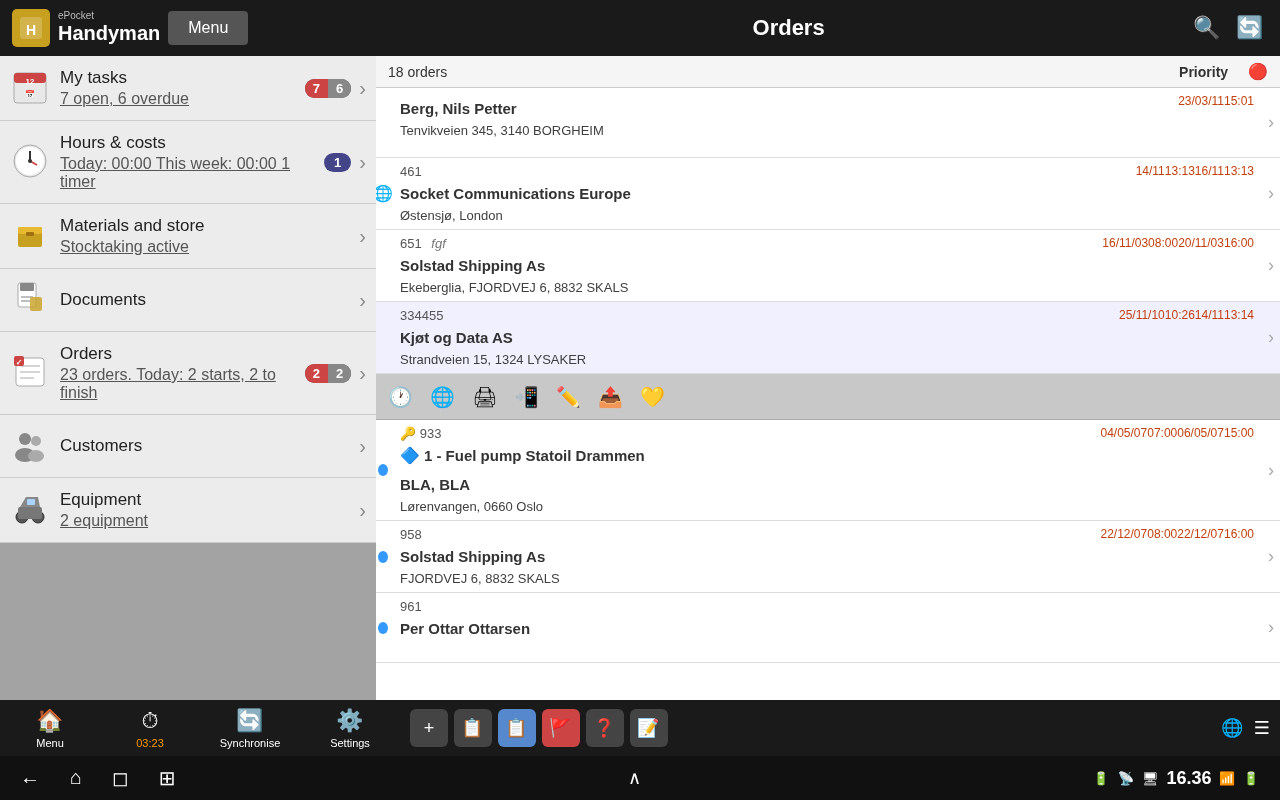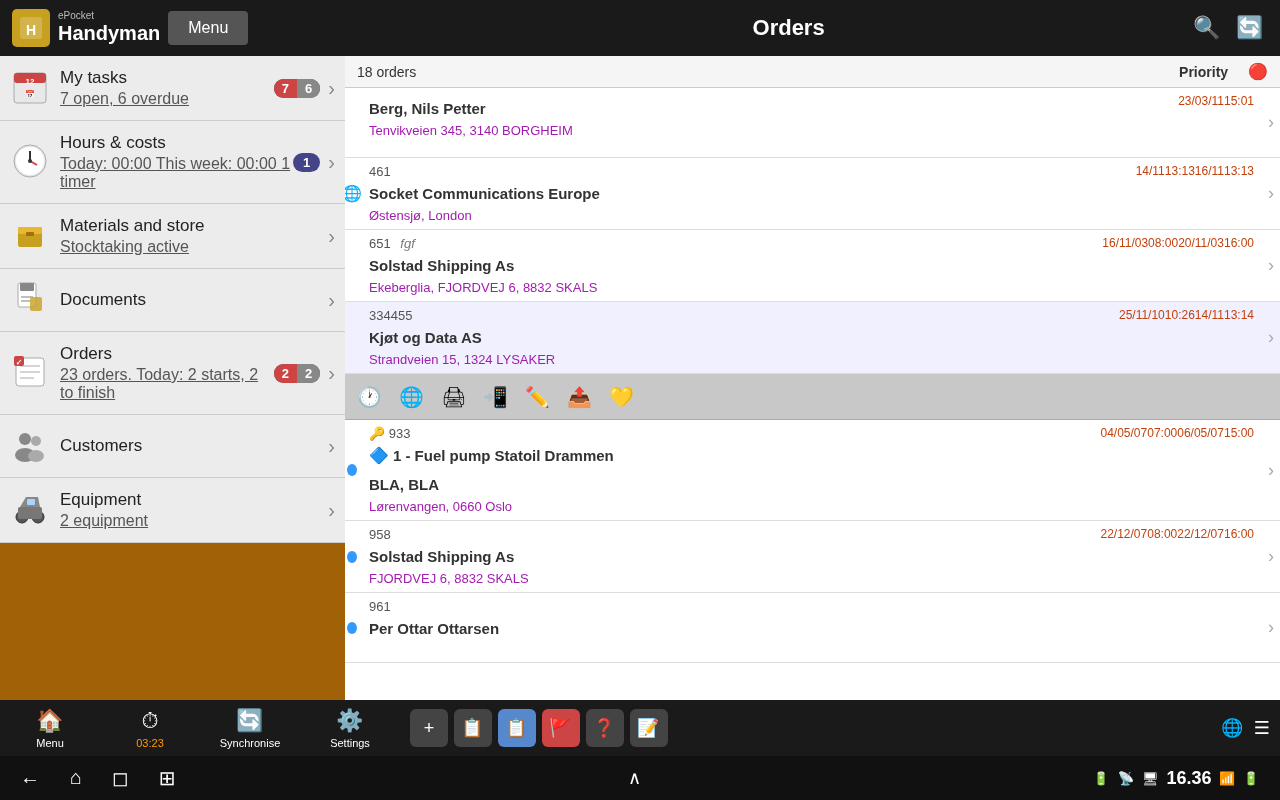--- a/index.html
+++ b/index.html
@@ -50,22 +50,22 @@
     }
 
     
     .main {
       display: flex;
       height: calc(800px - 56px - 56px - 44px);
     }
 
     
     .sidebar {
-      width: 345px;
-      background: #a16207;
+      width: 376px;
+      background: #a3a3a3;
       overflow-y: auto;
     }
     .sidebar-item {
       display: flex;
       align-items: center;
       padding: 12px 10px 12px 12px;
       border-bottom: 1px solid #ccc;
       cursor: pointer;
       background: #ececec;
       position: relative;
@@ -131,21 +131,21 @@
       position: relative;
       cursor: pointer;
     }
     .order-content {
       flex: 1;
       padding: 6px 10px;
     }
     .order-id { font-size: 13px; color: #555; }
     .order-id .flag { font-style: italic; margin-left: 6px; color: #777; }
     .order-name { font-size: 15px; font-weight: bold; color: #333; margin: 6px 0; }
-    .order-address { font-size: 13px; color: #a21caf; }
+    .order-address { font-size: 13px; color: #404040; }
     .order-dates {
       display: flex;
       flex-direction: row;
       align-items: flex-start;
       justify-content: center;
       padding: 6px 8px;
       font-size: 12px;
       color: #c2410c;
       min-width: 90px;
     }

